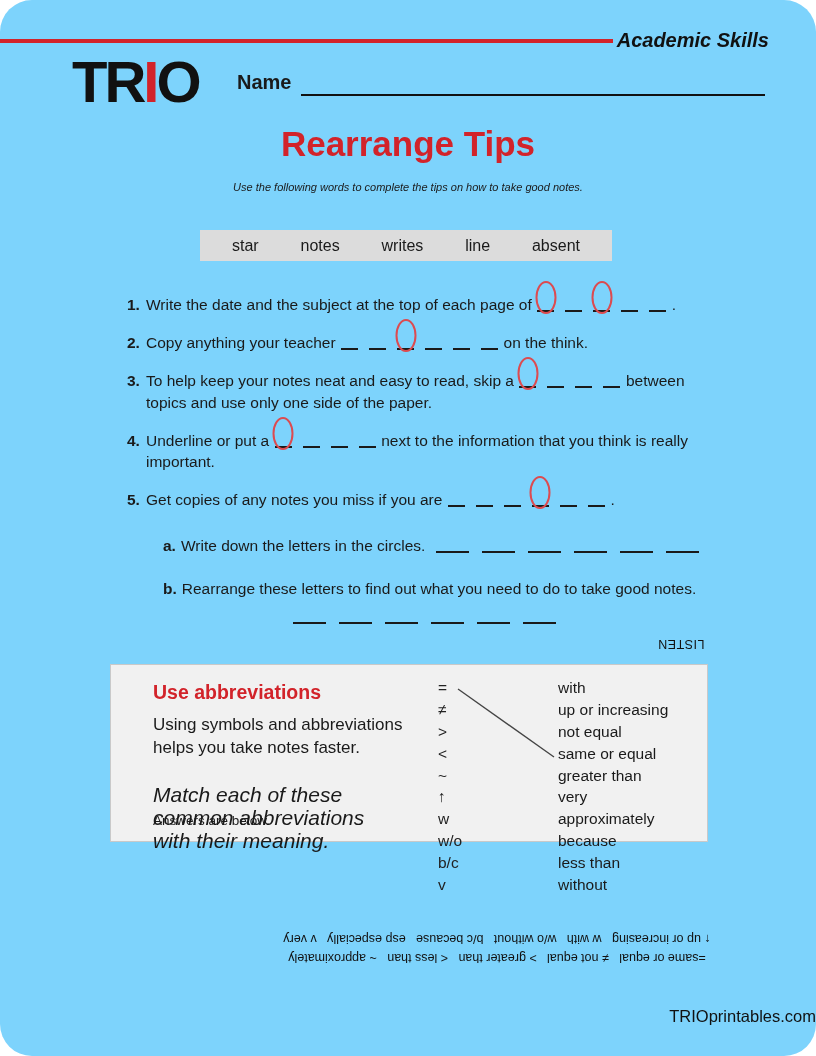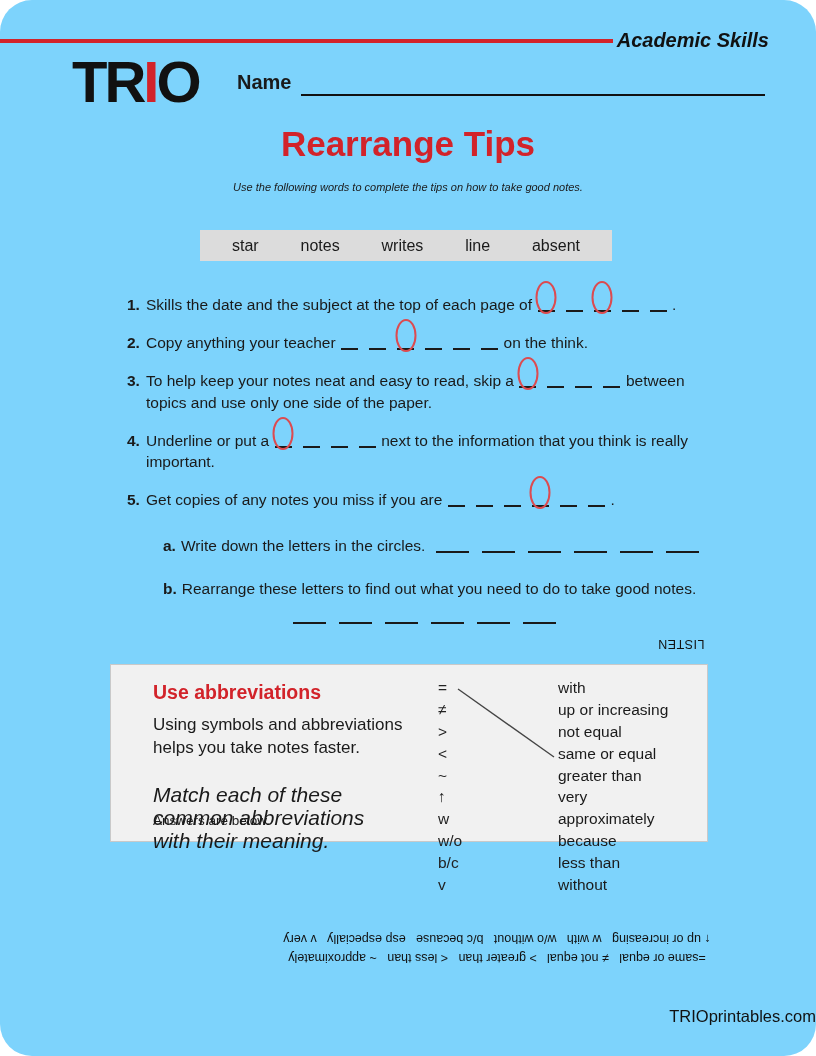--- a/index.html
+++ b/index.html
@@ -69,21 +69,21 @@
 
   <div class="word-bank">
       <span class="wb-word">star</span>
       <span class="wb-word">notes</span>
       <span class="wb-word">writes</span>
       <span class="wb-word">line</span>
       <span class="wb-word">absent</span>
     </div>
 
   <div class="questions">
-      <div class="q"><span class="qnum">1.</span><span>Skills the date and the subject at the top of each page of</span><span class="blank"><span class="circle"></span></span><span class="blank"></span><span class="blank"><span class="circle"></span></span><span class="blank"></span><span class="blank"></span><span>.</span></div>
+      <div class="q"><span class="qnum">1.</span><span>Write the date and the subject at the top of each page of</span><span class="blank"><span class="circle"></span></span><span class="blank"></span><span class="blank"><span class="circle"></span></span><span class="blank"></span><span class="blank"></span><span>.</span></div>
       <div class="q"><span class="qnum">2.</span><span>Copy anything your teacher</span><span class="blank"></span><span class="blank"></span><span class="blank"><span class="circle"></span></span><span class="blank"></span><span class="blank"></span><span class="blank"></span><span>on the think.</span></div>
       <div class="q"><span class="qnum">3.</span><span>To help keep your notes neat and easy to read, skip a</span><span class="blank"><span class="circle"></span></span><span class="blank"></span><span class="blank"></span><span class="blank"></span><span>between topics and use only one side of the paper.</span></div>
       <div class="q"><span class="qnum">4.</span><span>Underline or put a</span><span class="blank"><span class="circle"></span></span><span class="blank"></span><span class="blank"></span><span class="blank"></span><span>next to the information that you think is really important.</span></div>
       <div class="q"><span class="qnum">5.</span><span>Get copies of any notes you miss if you are</span><span class="blank"></span><span class="blank"></span><span class="blank"></span><span class="blank"><span class="circle"></span></span><span class="blank"></span><span class="blank"></span><span>.</span></div>
     </div>
 
   <div class="sub-q sub-b">
     <span class="sub-label">b.</span><span>Rearrange these letters to find out what you need to do to take good notes.</span>
   </div>
   <div class="sub-q sub-a"><span class="sub-label">a.</span><span>Write down the letters in the circles. </span><span class="blank wide"></span><span class="blank wide"></span><span class="blank wide"></span><span class="blank wide"></span><span class="blank wide"></span><span class="blank wide"></span></div>

